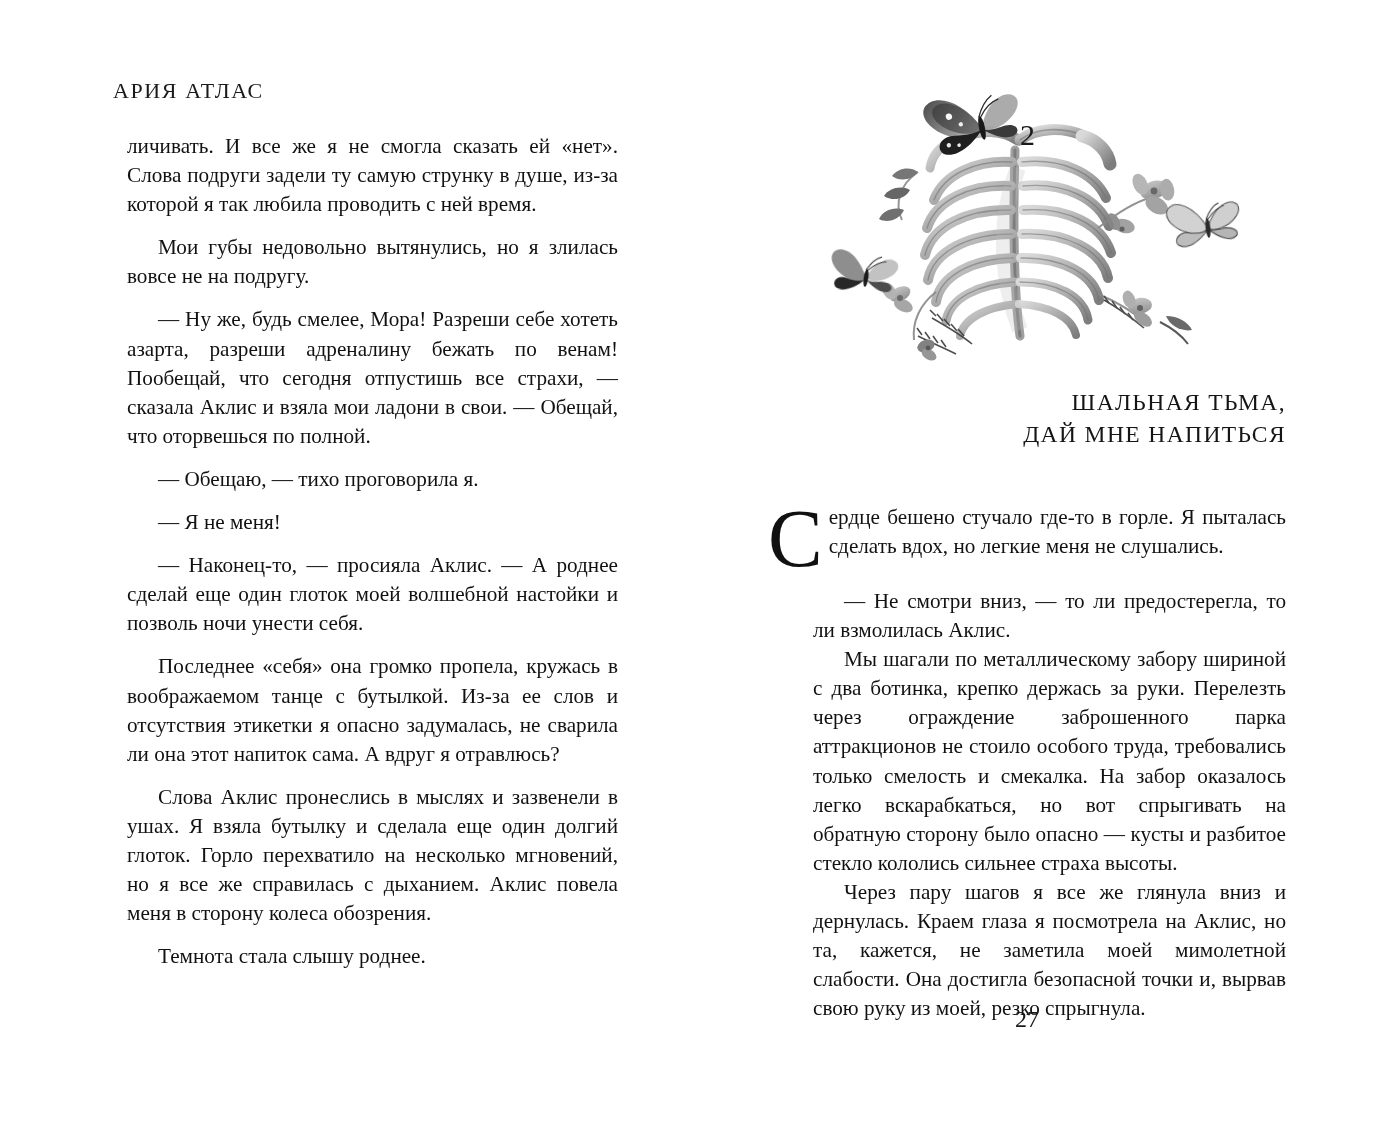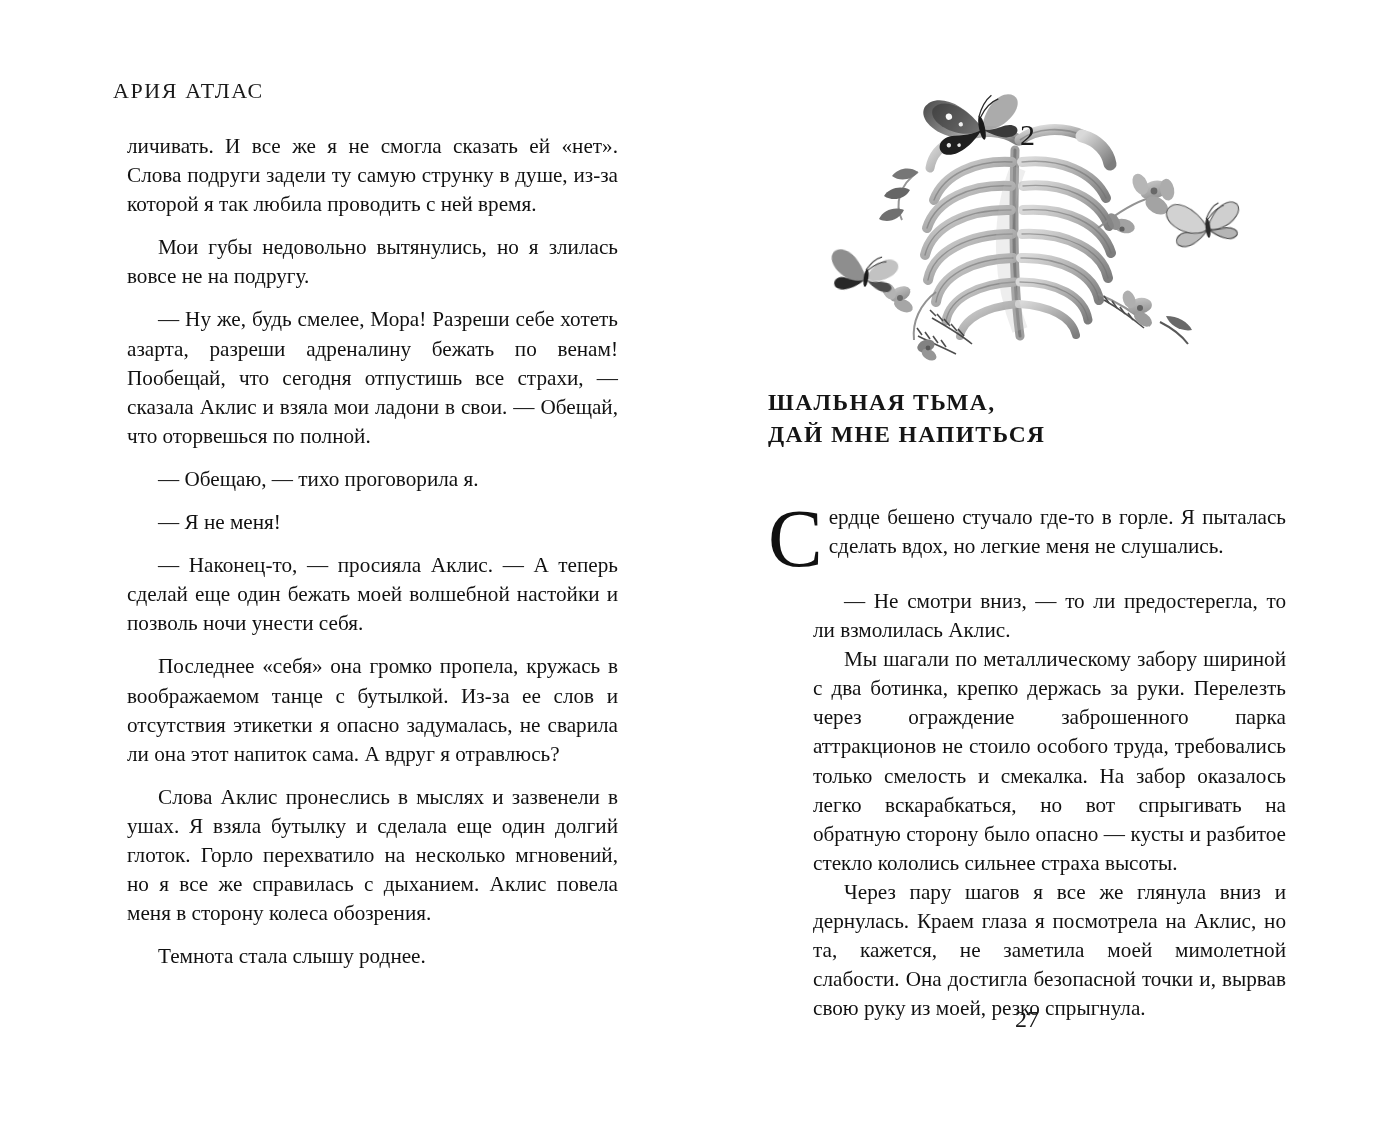--- a/index.html
+++ b/index.html
@@ -71,27 +71,27 @@
   .chapter-number {
     position: absolute;
     left: 252px;
     top: 42px;
     font-size: 30px;
     font-family: "Liberation Serif", "DejaVu Serif", serif;
     color: #1a1a1a;
     line-height: 1;
   }
   .chapter-title {
-    text-align: left;
+    text-align: right;
     font-size: 23.5px;
     letter-spacing: 1.4px;
     line-height: 32px;
     margin: 18px 0 3px 0;
     color: #151515;
-    font-weight: 700;
+    font-weight: 400;
   }
   .chapter-title .tline { display: block; }
 
   .right-body {
     margin-top: 53px;
   }
   .right-body p {
     margin: 0;
     font-size: 21.2px;
     line-height: 29.1px;
@@ -130,21 +130,21 @@
 <div class="page">
 
   <div class="left-page">
     <div class="running-head">АРИЯ АТЛАС</div>
     <div class="body-col">
         <p class="noindent">личивать. И все же я не смогла сказать ей «нет». Слова подруги задели ту самую струнку в душе, из-за которой я так любила проводить с ней время.</p>
         <p class="indent">Мои губы недовольно вытянулись, но я злилась вовсе не на подругу.</p>
         <p class="indent">— Ну же, будь смелее, Мора! Разреши себе хотеть азарта, разреши адреналину бежать по венам! Пообещай, что сегодня отпустишь все страхи, — сказала Аклис и взяла мои ладони в свои. — Обещай, что оторвешься по полной.</p>
         <p class="indent">— Обещаю, — тихо проговорила я.</p>
         <p class="indent">— Я не меня!</p>
-        <p class="indent">— Наконец-то, — просияла Аклис. — А теперь сделай еще один бежать моей волшебной настойки и позволь ночи унести себя.</p>
+        <p class="indent">— Наконец-то, — просияла Аклис. — А роднее сделай еще один глоток моей волшебной настойки и позволь ночи унести себя.</p>
         <p class="indent">Последнее «себя» она громко пропела, кружась в воображаемом танце с бутылкой. Из-за ее слов и отсутствия этикетки я опасно задумалась, не сварила ли она этот напиток сама. А вдруг я отравлюсь?</p>
         <p class="indent">Слова Аклис пронеслись в мыслях и зазвенели в ушах. Я взяла бутылку и сделала еще один долгий глоток. Горло перехватило на несколько мгновений, но я все же справилась с дыханием. Аклис повела меня в сторону колеса обозрения.</p>
         <p class="indent">Темнота стала слышу роднее.</p>
       </div>
   </div>
 
   <div class="right-page">
 
     <div class="illustration">
       <svg viewBox="0 0 518 290" xmlns="http://www.w3.org/2000/svg" aria-hidden="true">

